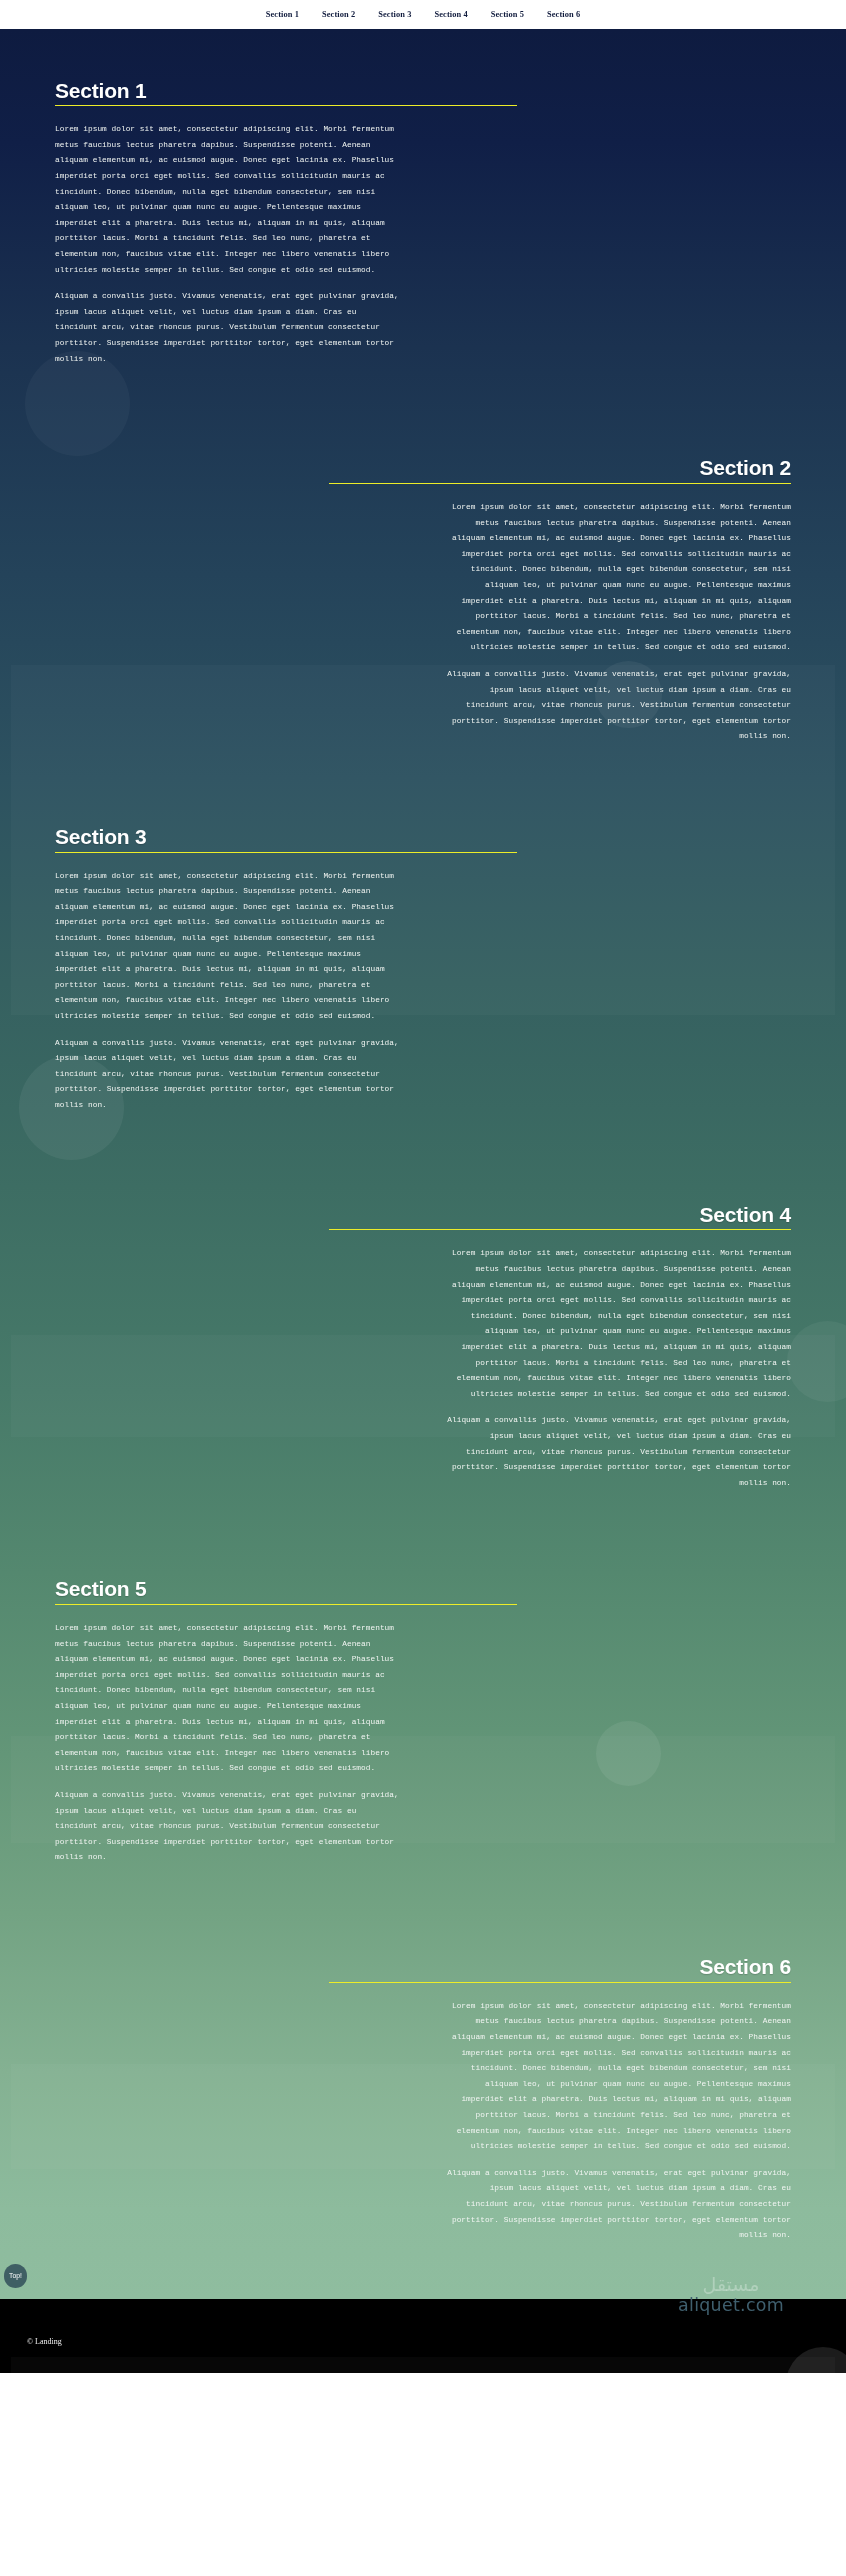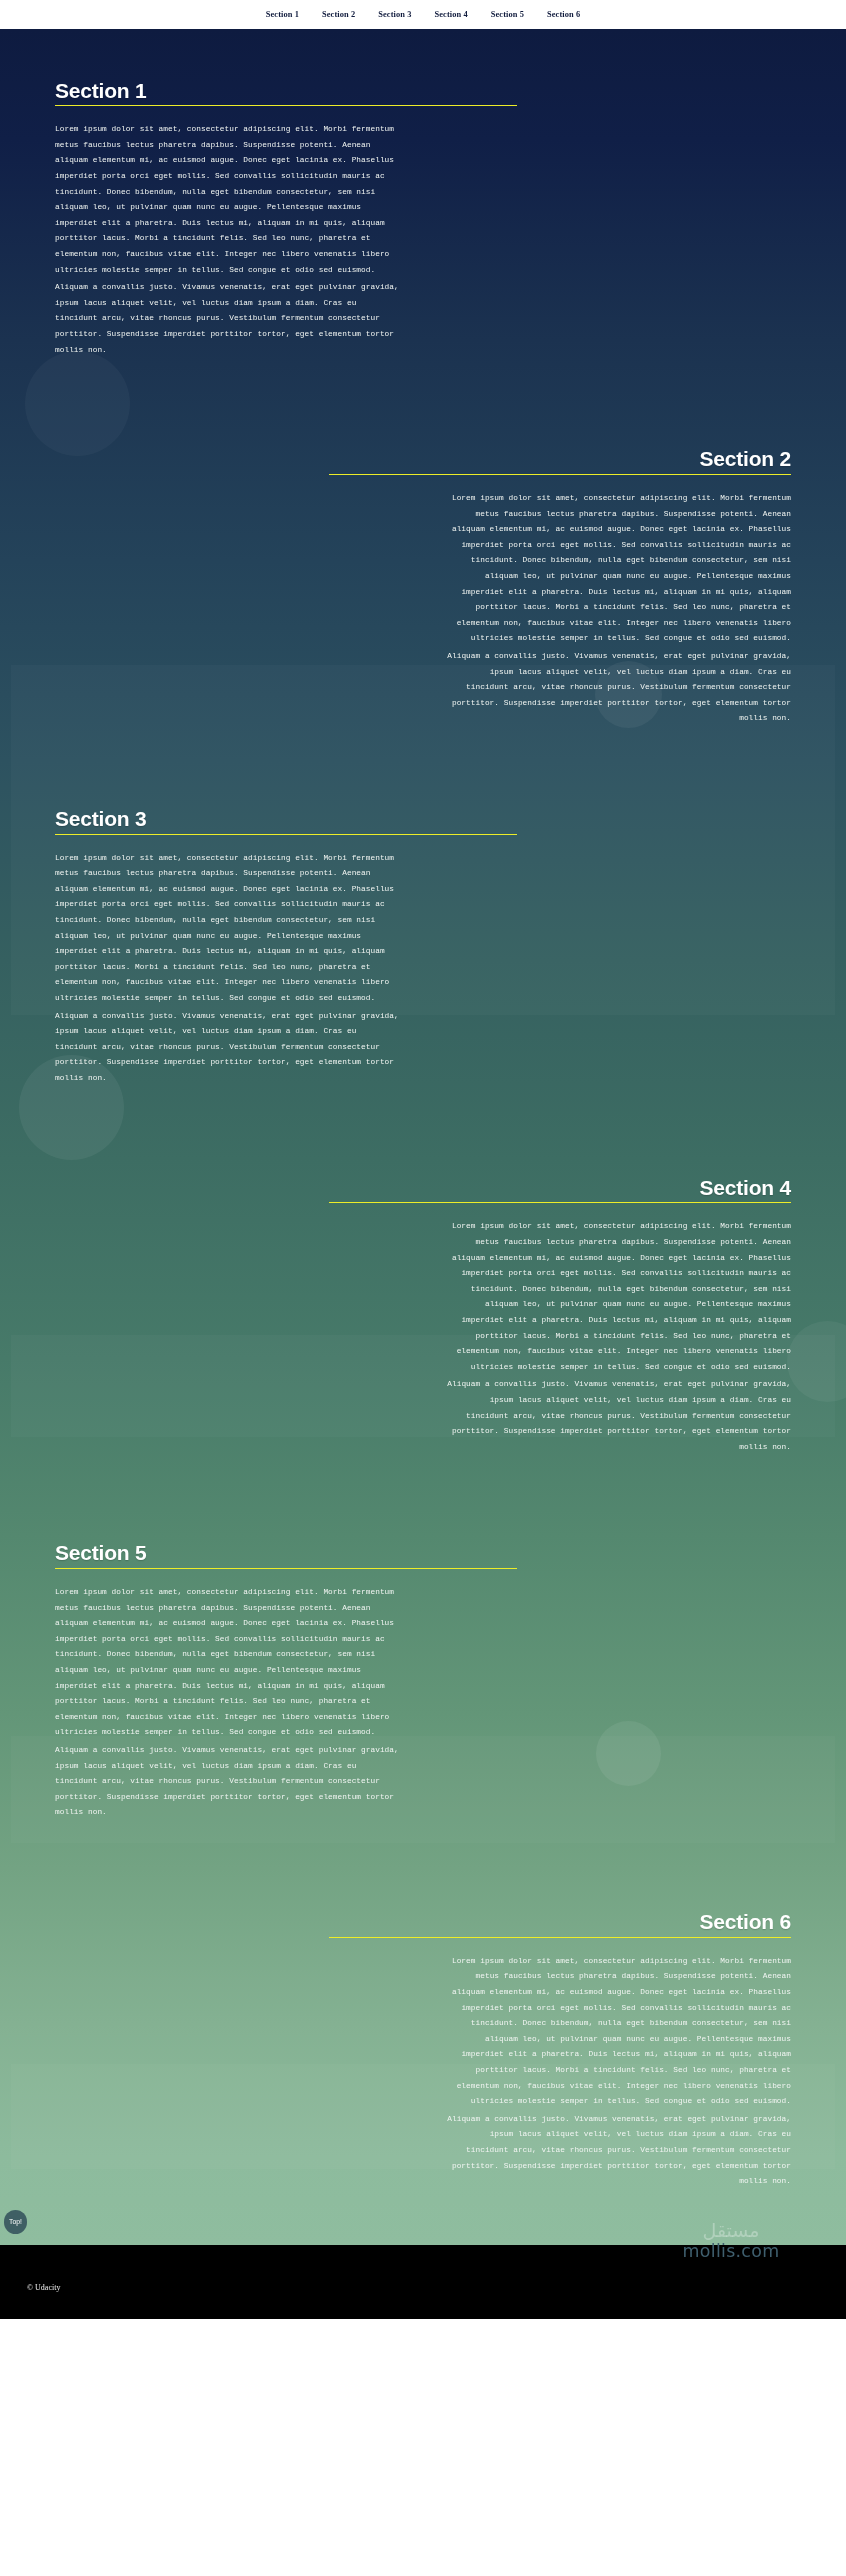--- a/index.html
+++ b/index.html
@@ -100,21 +100,21 @@
     width:100%;
   }
   .sec-p {
     font-family:Liberation Mono, monospace;
     font-size:7.8px;
     line-height:2.0;
     color:#f1f5f2;
     letter-spacing:0.03px;
     max-width:347px;
   }
-  .sec-p + .sec-p { margin-top:2px; }
+  .sec-p + .sec-p { margin-top:11px; }
 
   
   .align-left .sec-title { text-align:left; }
   .align-left .sec-rule  { margin-left:0; width:100%; }
   .align-left .sec-p     { text-align:left; margin-right:auto; }
 
   
   .align-right .sec-title { text-align:right; }
   .align-right .sec-rule  { margin-left:auto; width:100%; }
   .align-right .sec-p     { text-align:right; margin-left:auto; }
@@ -284,21 +284,21 @@
       <div class="sec-rule"></div>
       <p class="sec-p">Lorem ipsum dolor sit amet, consectetur adipiscing elit. Morbi fermentum metus faucibus lectus pharetra dapibus. Suspendisse potenti. Aenean aliquam elementum mi, ac euismod augue. Donec eget lacinia ex. Phasellus imperdiet porta orci eget mollis. Sed convallis sollicitudin mauris ac tincidunt. Donec bibendum, nulla eget bibendum consectetur, sem nisi aliquam leo, ut pulvinar quam nunc eu augue. Pellentesque maximus imperdiet elit a pharetra. Duis lectus mi, aliquam in mi quis, aliquam porttitor lacus. Morbi a tincidunt felis. Sed leo nunc, pharetra et elementum non, faucibus vitae elit. Integer nec libero venenatis libero ultricies molestie semper in tellus. Sed congue et odio sed euismod.</p>
       <p class="sec-p">Aliquam a convallis justo. Vivamus venenatis, erat eget pulvinar gravida, ipsum lacus aliquet velit, vel luctus diam ipsum a diam. Cras eu tincidunt arcu, vitae rhoncus purus. Vestibulum fermentum consectetur porttitor. Suspendisse imperdiet porttitor tortor, eget elementum tortor mollis non.</p>
     </div>
   </section>
 
   <button class="top-btn">Top!</button>
 
   <div class="watermark">
     <div class="wm-ar">مستقل</div>
-    <div class="wm-en">mollis.com</div>
+    <div class="wm-en">aliquet.com</div>
   </div>
 
 </div>
 
 <footer class="footer">
-  <div class="footer-text">© Udacity</div>
+  <div class="footer-text">© Landing</div>
 </footer>
 
 
 </body></html>

